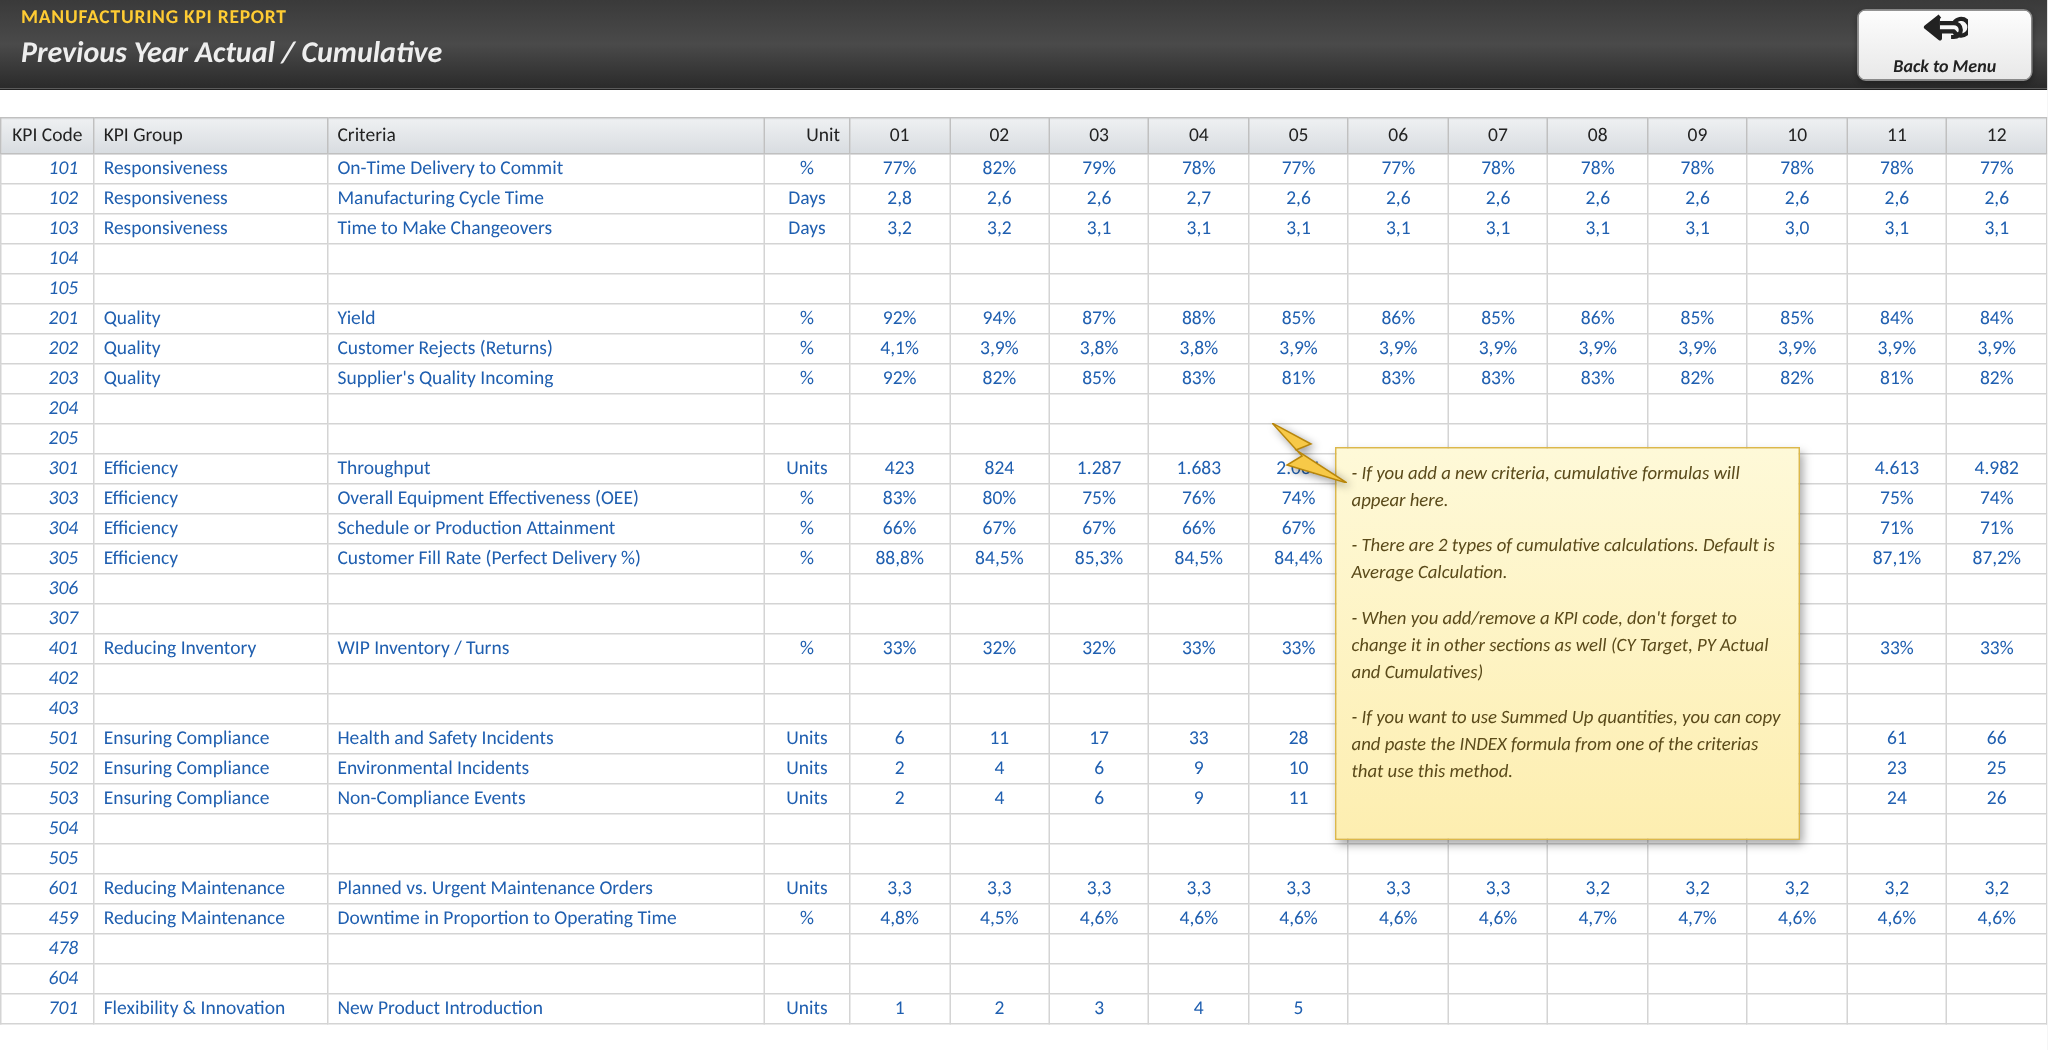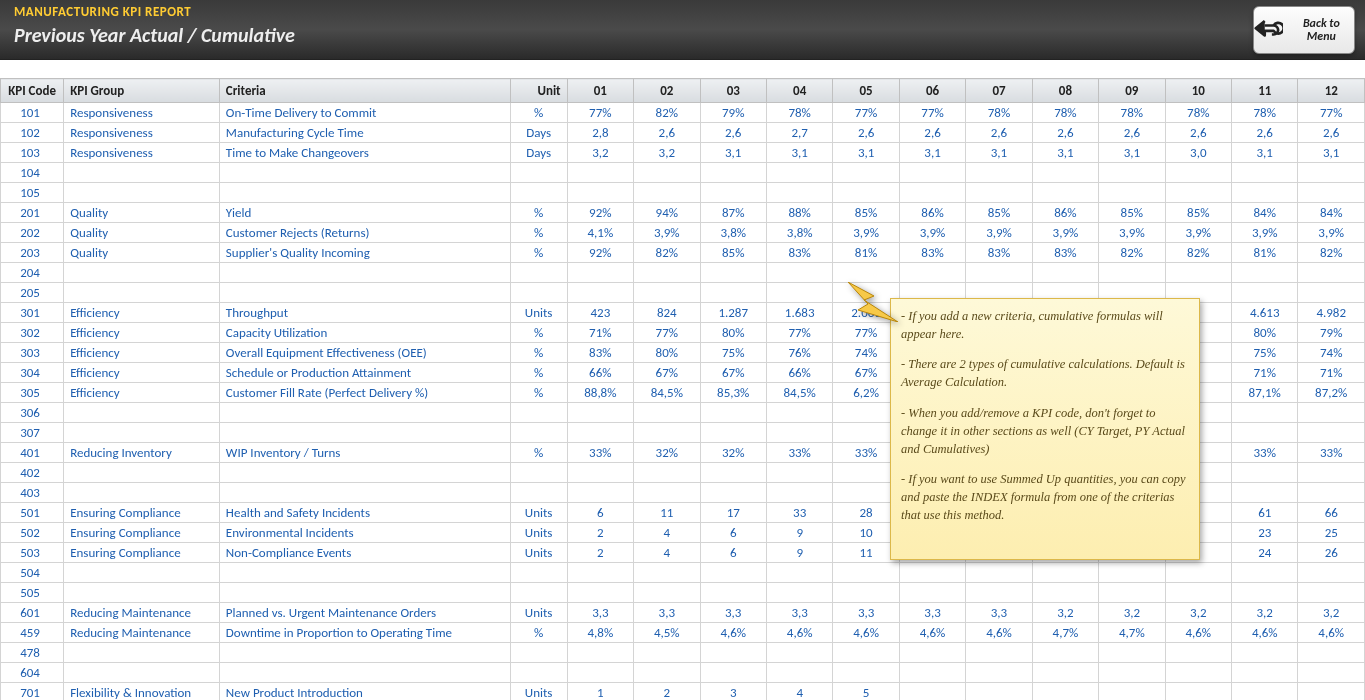--- a/index.html
+++ b/index.html
@@ -6,55 +6,54 @@
   html, body { margin:0; padding:0; font-family: Calibri, Arial, sans-serif; font-size:13px; background:#f0f0f0; }
   .page { width:1365px; height:700px; background:#fff; position:relative; overflow:hidden; }
   .header {
     background: linear-gradient(to bottom, #3a3a3a 0%, #4a4a4a 50%, #2a2a2a 100%);
     height:60px; padding:4px 14px; position:relative; color:#fff;
     border-bottom:1px solid #222;
   }
   .title { color:#ffcc33; font-weight:bold; font-size:13px; letter-spacing:0.5px; }
   .subtitle { color:#eee; font-weight:bold; font-size:20px; margin-top:4px;font-style:italic; }
   .back-btn {
-    position:absolute; right:10px; top:6px; width:102px; height:48px;
+    position:absolute; right:10px; top:6px; width:117px; height:48px;
     background:linear-gradient(to bottom,#fdfdfd,#e8e8e8); border:1px solid #888; border-radius:6px;
     display:flex; align-items:center; justify-content:center; gap:6px;
-    box-shadow:0 2px 4px rgba(0,0,0,0.3); cursor:pointer;
+    box-shadow:0 2px 4px rgba(0,0,0,0.3); cursor:pointer;flex-direction:column;
   }
   .back-btn .lbl { font-weight:bold; font-style:italic; font-size:12px; line-height:1.1; text-align:center; color:#222; }
   .back-btn svg { width:30px; height:26px; }
   .grid-wrap { position:absolute; top:60px; left:0; right:0; bottom:0; overflow:hidden; }
   table { border-collapse:collapse; width:100%; }
   th, td { border:1px solid #d4d4d4; padding:2px 6px; height:19px; white-space:nowrap; }
   thead th {
     background:linear-gradient(to bottom,#eef0f2,#d8dce0);
-    font-weight:bold; color:#222; text-align:center; font-size:13px;
+    font-weight:normal; color:#222; text-align:center; font-size:13px;
     border:1px solid #c0c0c0; padding:4px 6px;
   }
   .col-code { width:50px; text-align:center; }
   .col-group { width:150px; text-align:left; }
   .col-criteria { width:280px; text-align:left; }
   .col-unit { width:55px; text-align:right; }
   .col-m { width:64px; text-align:center; }
   tbody td { color:#1f5fb0; font-size:13px; }
-  tbody td.code { color:#1f5fb0; text-align:center; padding-right:10px; }
+  tbody td.code { color:#1f5fb0; text-align:right; padding-right:10px;font-style:italic; }
   tbody td.group, tbody td.criteria { color:#1f5fb0; }
   tbody td.unit { text-align:center; }
   .arrow {
     position:absolute; top:282px; left:848px; width:50px; height:40px; z-index:5;
     filter: drop-shadow(2px 2px 3px rgba(0,0,0,0.4));
   }
   .note {
     position:absolute; top:298px; left:890px; width:310px; height:262px;
     background:linear-gradient(to bottom,#fef9d8,#fdeeb0);
     border:1px solid #dcb84a; box-shadow:2px 3px 6px rgba(0,0,0,0.35);
     padding:8px 10px; font-style:italic; color:#5a4a1a; font-size:12.5px; line-height:1.45;
     z-index:4;
-    font-family:Liberation Serif, serif;
   }
   .note p { margin:0 0 12px 0; }
 </style>
 </head>
 <body>
 
 <div class="page">
   <div class="header">
     <div class="title">MANUFACTURING KPI REPORT</div>
     <div class="subtitle">Previous Year Actual / Cumulative</div>
@@ -284,38 +283,20 @@
             <td class="col-m">2.061</td>
             <td class="col-m"></td>
             <td class="col-m"></td>
             <td class="col-m"></td>
             <td class="col-m"></td>
             <td class="col-m"></td>
             <td class="col-m">4.613</td>
             <td class="col-m">4.982</td>
           </tr>
           <tr>
-            <td class="code col-code">302</td>
-            <td class="group col-group">Efficiency</td>
-            <td class="criteria col-criteria">Capacity Utilization</td>
-            <td class="unit col-unit">%</td>
-            <td class="col-m">71%</td>
-            <td class="col-m">77%</td>
-            <td class="col-m">80%</td>
-            <td class="col-m">77%</td>
-            <td class="col-m">77%</td>
-            <td class="col-m"></td>
-            <td class="col-m"></td>
-            <td class="col-m"></td>
-            <td class="col-m"></td>
-            <td class="col-m"></td>
-            <td class="col-m">80%</td>
-            <td class="col-m">79%</td>
-          </tr>
-          <tr>
             <td class="code col-code">303</td>
             <td class="group col-group">Efficiency</td>
             <td class="criteria col-criteria">Overall Equipment Effectiveness (OEE)</td>
             <td class="unit col-unit">%</td>
             <td class="col-m">83%</td>
             <td class="col-m">80%</td>
             <td class="col-m">75%</td>
             <td class="col-m">76%</td>
             <td class="col-m">74%</td>
             <td class="col-m"></td>
@@ -346,21 +327,21 @@
           </tr>
           <tr>
             <td class="code col-code">305</td>
             <td class="group col-group">Efficiency</td>
             <td class="criteria col-criteria">Customer Fill Rate (Perfect Delivery %)</td>
             <td class="unit col-unit">%</td>
             <td class="col-m">88,8%</td>
             <td class="col-m">84,5%</td>
             <td class="col-m">85,3%</td>
             <td class="col-m">84,5%</td>
-            <td class="col-m">6,2%</td>
+            <td class="col-m">84,4%</td>
             <td class="col-m"></td>
             <td class="col-m"></td>
             <td class="col-m"></td>
             <td class="col-m"></td>
             <td class="col-m"></td>
             <td class="col-m">87,1%</td>
             <td class="col-m">87,2%</td>
           </tr>
           <tr>
             <td class="code col-code">306</td>

